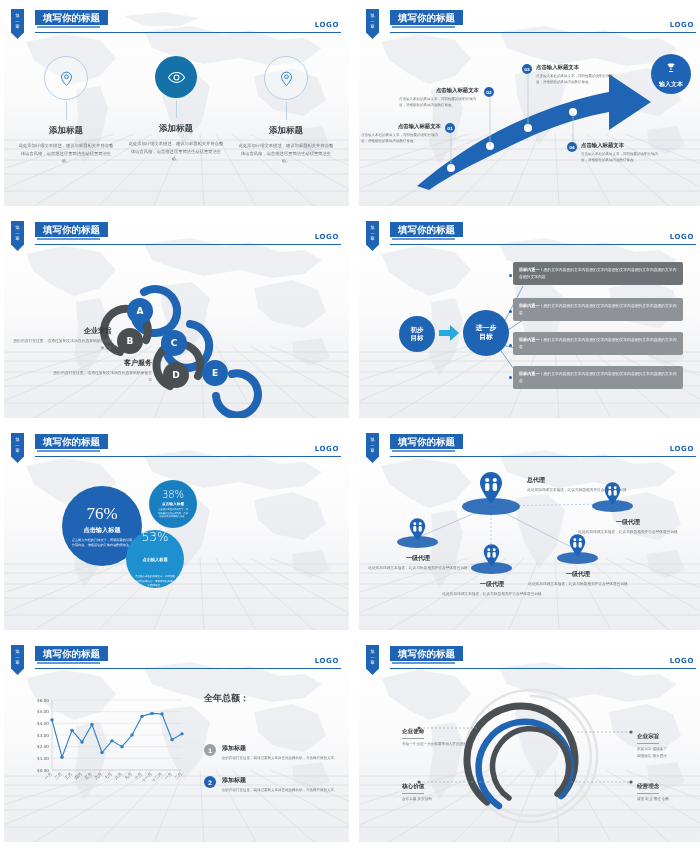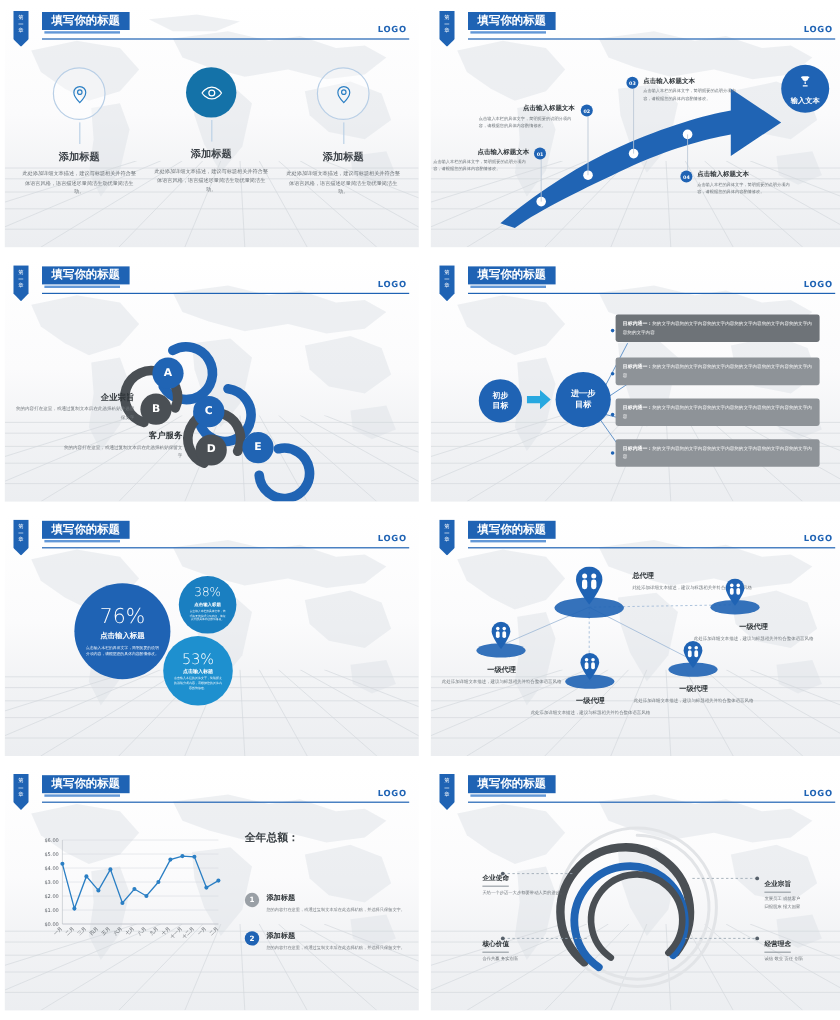--- a/index.html
+++ b/index.html
@@ -543,33 +543,33 @@
       <span>第</span>
       <span>一</span>
       <span>章</span>
     </div>
     <div class="title-box">填写你的标题</div>
     <div class="title-shadow"></div>
     <div class="logo">LOGO</div>
     <div class="hrule"></div>
 
     <div class="body">
-      <div class="s5-b" style="left:58px;top:28px;width:80px;height:80px;background:#1f63b4;">
+      <div class="s5-b" style="left:58px;top:28px;width:80px;height:80px;background:#1f63b4;font-family:Liberation Serif, serif;">
         <div class="s5-pct" style="font-size:17px;">76%</div>
         <div class="s5-ttl" style="font-size:6.2px;margin-top:2px;">点击输入标题</div>
         <div class="s5-txt" style="font-size:3.2px;margin-top:3px;">点击输入本栏的具体文字，简明扼要的说明分项内容，请根据您的具体内容酌情修改。</div>
       </div>
 
       <div class="s5-b" style="left:145px;top:22px;width:48px;height:48px;background:#1a7fc1;">
         <div class="s5-pct" style="font-size:10px;">38%</div>
         <div class="s5-ttl" style="font-size:3.7px;margin-top:1px;">点击输入标题</div>
         <div class="s5-txt" style="font-size:2.3px;margin-top:2px;">点击输入本栏的具体文字，简明扼要的说明分项内容，请根据您的具体内容酌情修改。</div>
       </div>
 
-      <div class="s5-b" style="left:132px;top:72px;width:58px;height:58px;background:#1e90cf;">
+      <div class="s5-b" style="left:122px;top:72px;width:58px;height:58px;background:#1e90cf;justify-content:space-between;">
         <div class="s5-pct" style="font-size:12px;">53%</div>
         <div class="s5-ttl" style="font-size:4.2px;margin-top:1px;">点击输入标题</div>
         <div class="s5-txt" style="font-size:2.5px;margin-top:2px;">点击输入本栏的具体文字，简明扼要的说明分项内容，请根据您的具体内容酌情修改。</div>
       </div>
 
     </div>
   </div>
 
   <div class="slide">
     <div class="map">

